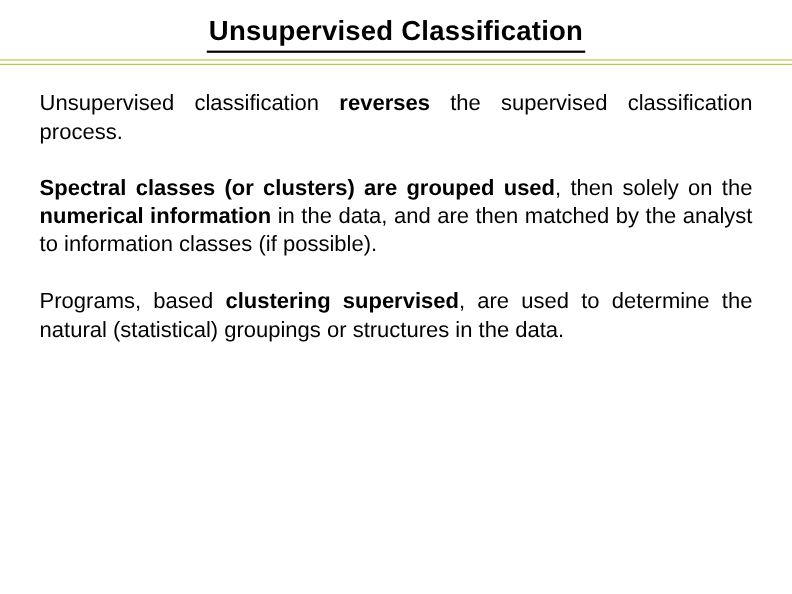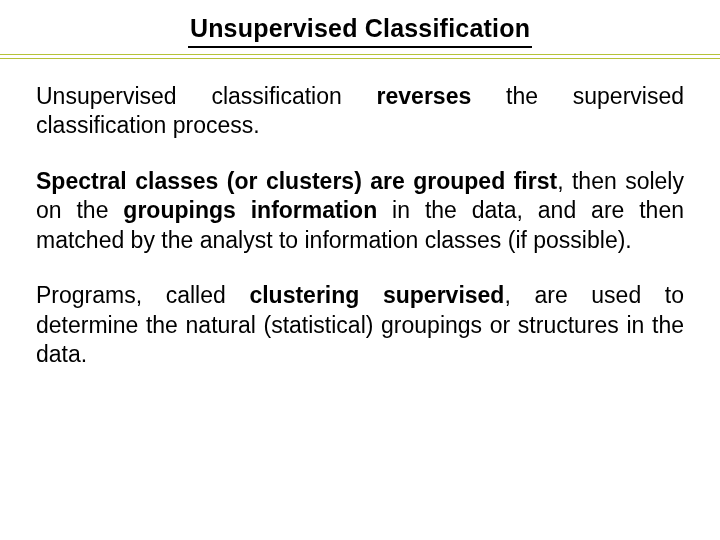--- a/index.html
+++ b/index.html
@@ -40,21 +40,21 @@
     left: 0; right: 0; top: 0;
     border-top: 1px solid #b6c23a;
   }
   .rule-outer .r2 {
     position: absolute;
     left: 0; right: 0; top: 4px;
     border-top: 1px solid #b6c23a;
   }
   .body {
     padding: 22px 36px 0 36px;
-    font-size: 23px;
+    font-size: 20px;
     line-height: 1.28;
   }
   .p {
     margin: 0 0 26px 0;
     text-align: justify;
     text-justify: inter-word;
   }
   .b { font-weight: bold; }
 </style>
 </head>
@@ -71,22 +71,22 @@
     <div class="r2"></div>
   </div>
 
   <div class="body">
 
     <p class="p">
       <span>Unsupervised classification </span><span class="b">reverses</span><span> the supervised classification process.</span>
     </p>
 
     <p class="p">
-      <span class="b">Spectral classes (or clusters) are grouped first</span><span>, then solely on the </span><span class="b">groupings information</span><span> in the data, and are then matched by the analyst to information classes (if possible).</span>
+      <span class="b">Spectral classes (or clusters) are grouped used</span><span>, then solely on the </span><span class="b">numerical information</span><span> in the data, and are then matched by the analyst to information classes (if possible).</span>
     </p>
 
     <p class="p">
-      <span>Programs, called </span><span class="b">clustering supervised</span><span>, are used to determine the natural (statistical) groupings or structures in the data.</span>
+      <span>Programs, based </span><span class="b">clustering supervised</span><span>, are used to determine the natural (statistical) groupings or structures in the data.</span>
     </p>
 
   </div>
 
 </div>
 
 </body></html>

